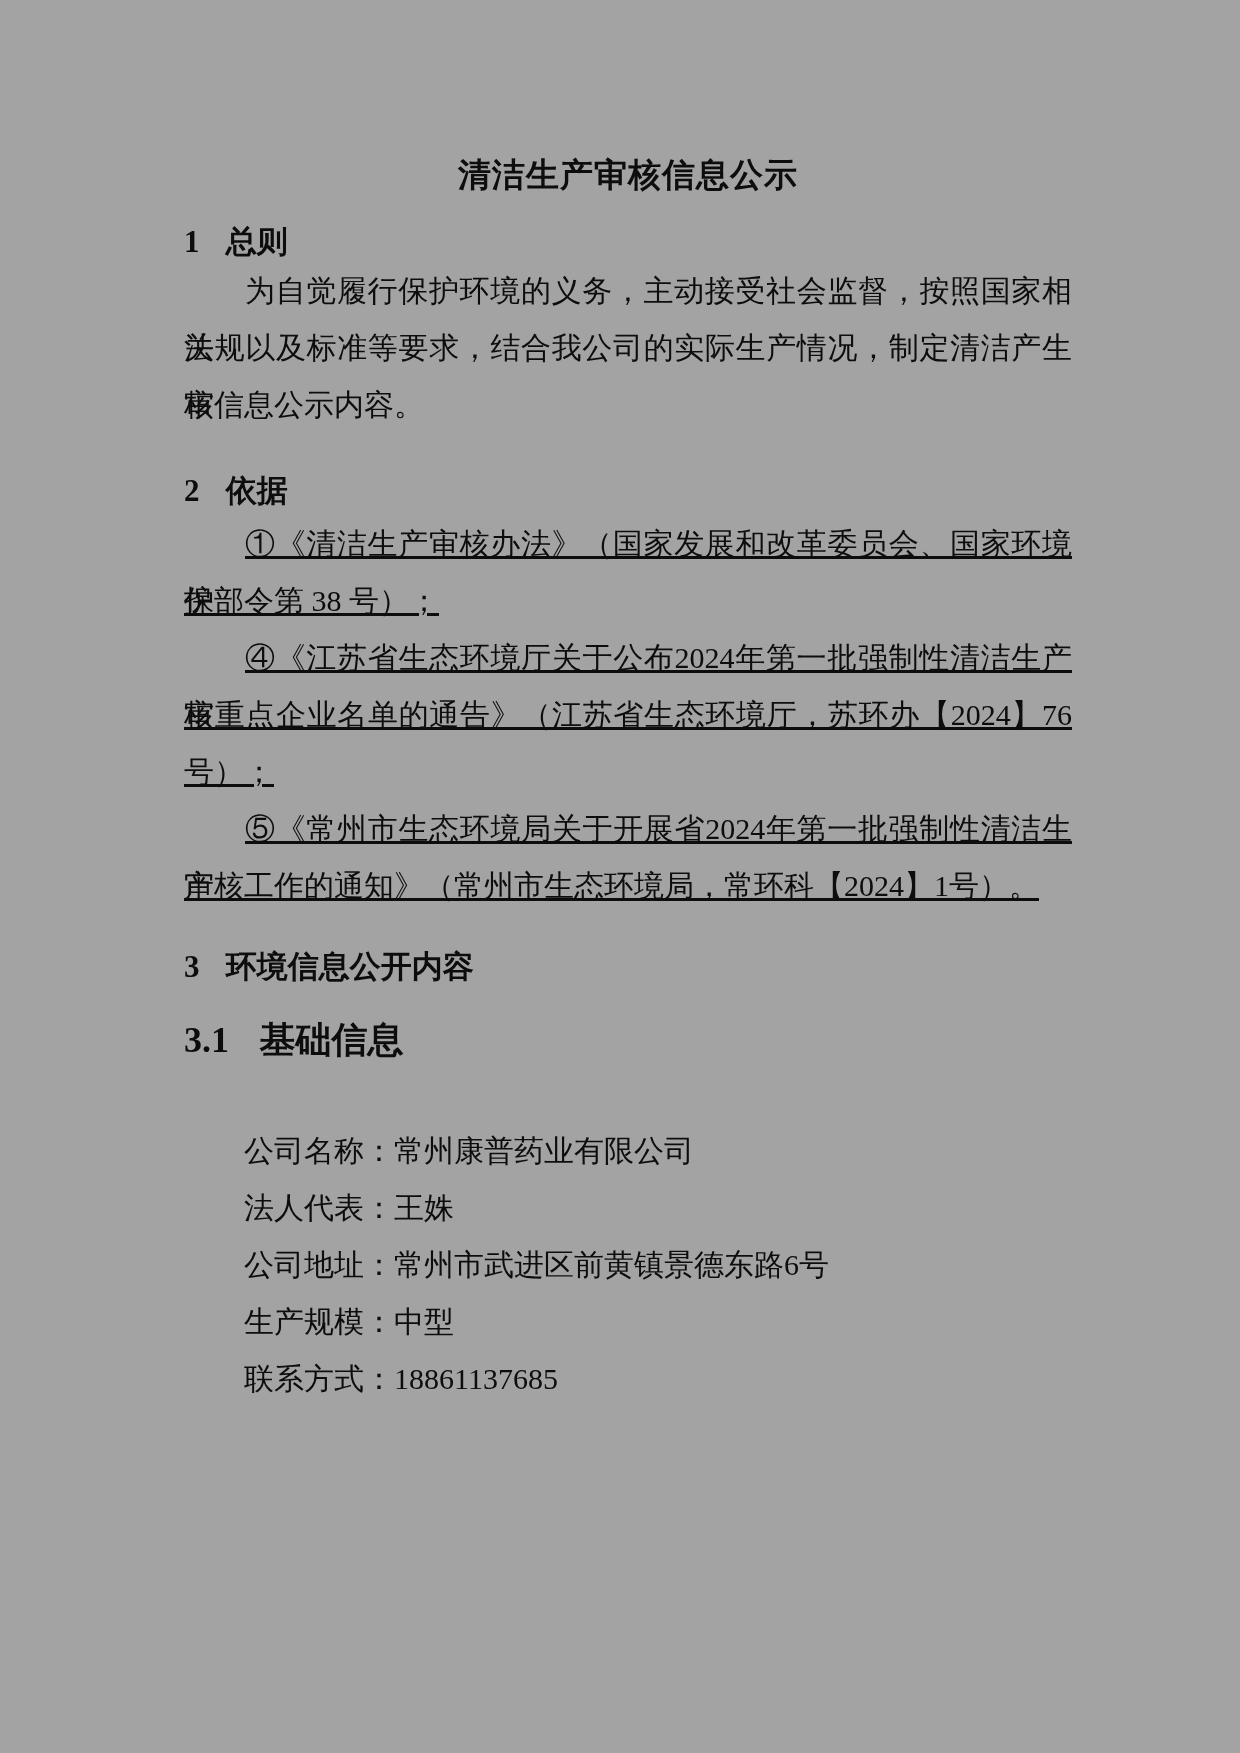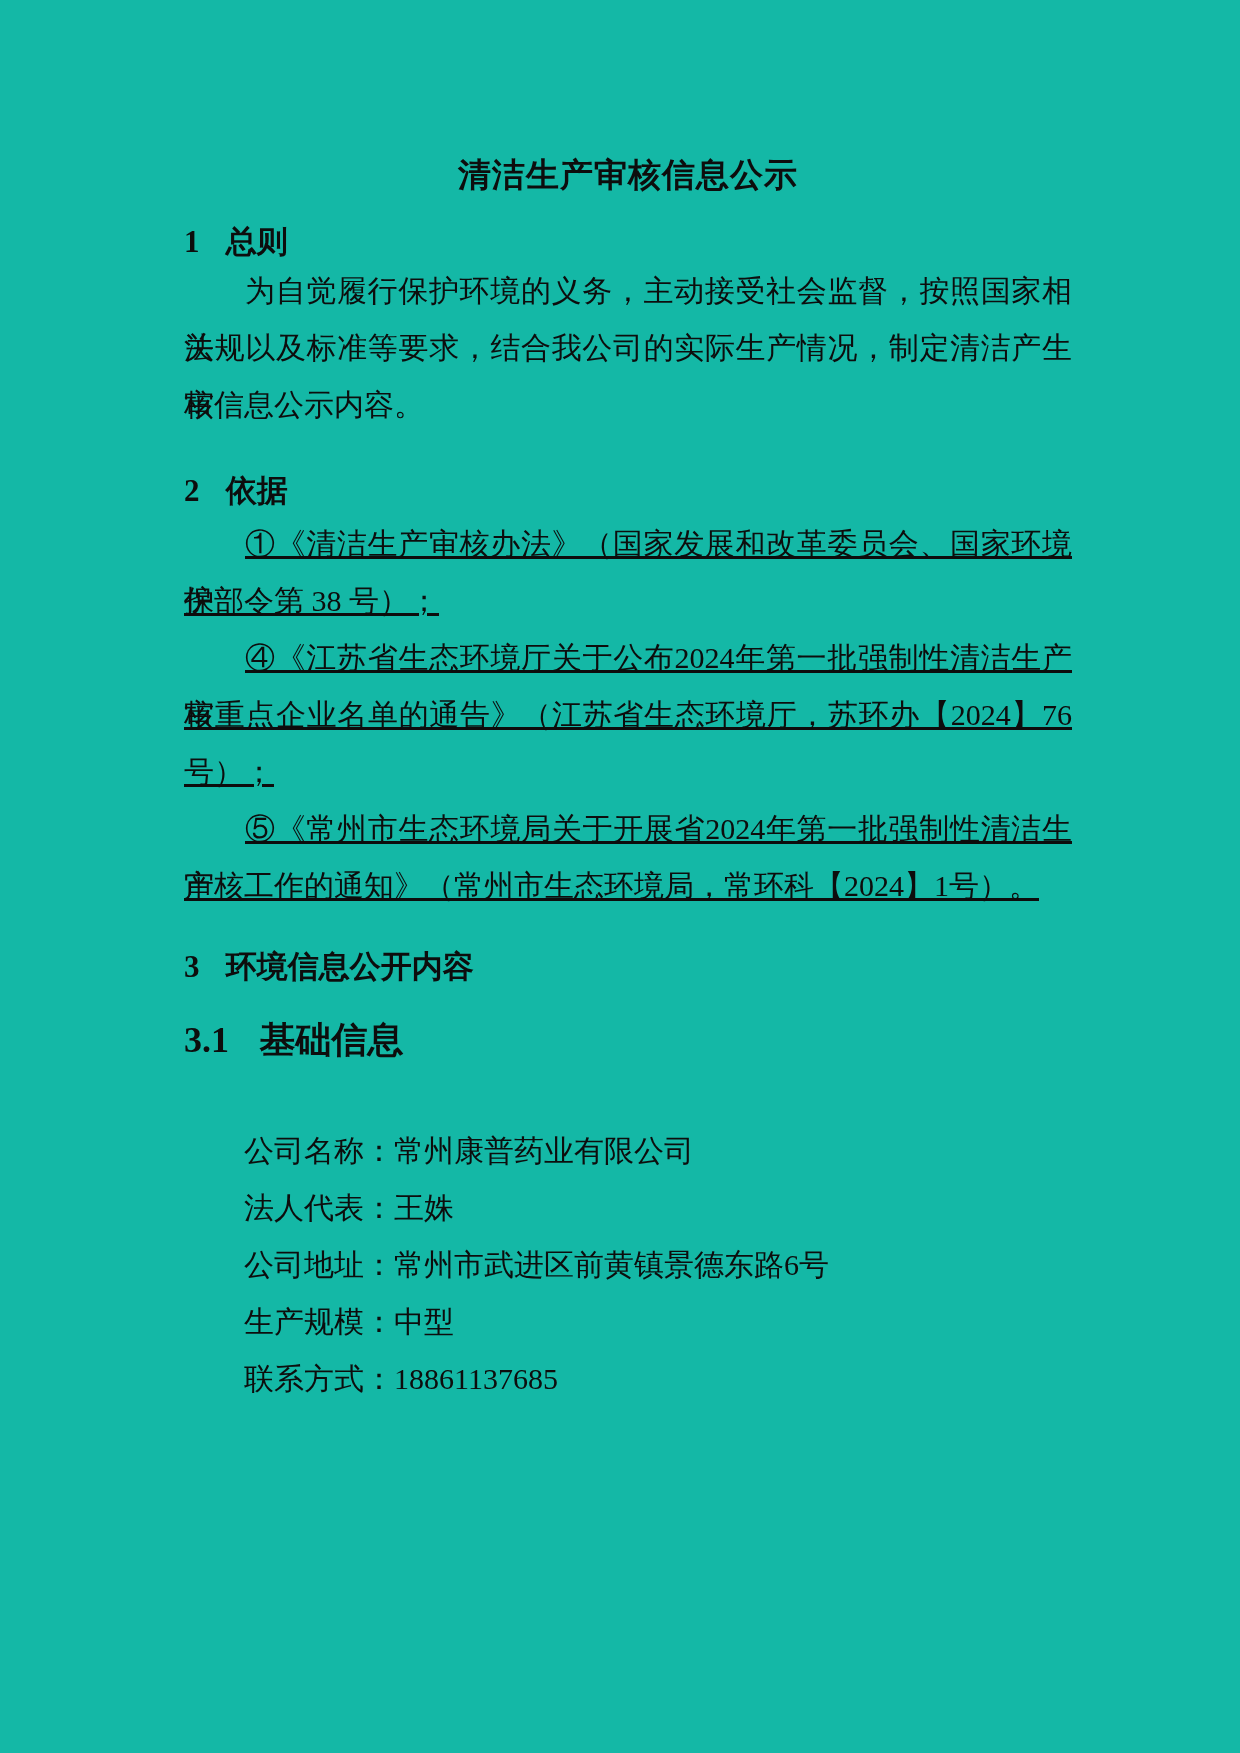--- a/index.html
+++ b/index.html
@@ -5,21 +5,21 @@
   html, body {
     margin: 0;
     padding: 0;
     background: #ffffff;
   }
   .page {
     position: relative;
     width: 1240px;
     height: 1753px;
     margin: 0 auto;
-    background: #14b8a6;
+    background: #a3a3a3;
     color: #0d0d0d;
     font-family: "Liberation Serif", "DejaVu Serif", serif;
     overflow: hidden;
   }
   .content {
     padding: 150px 168px 0 184px; 
   }
   .doc-title {
     font-size: 33px;
     font-weight: bold;

